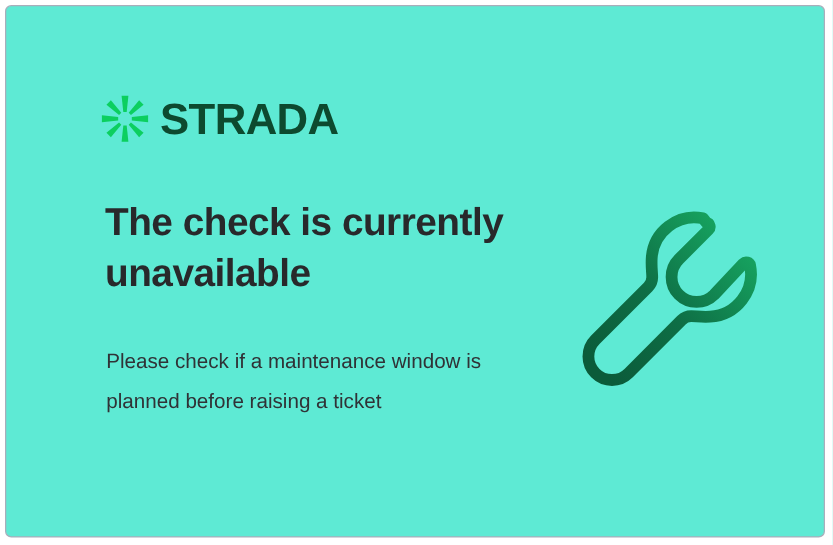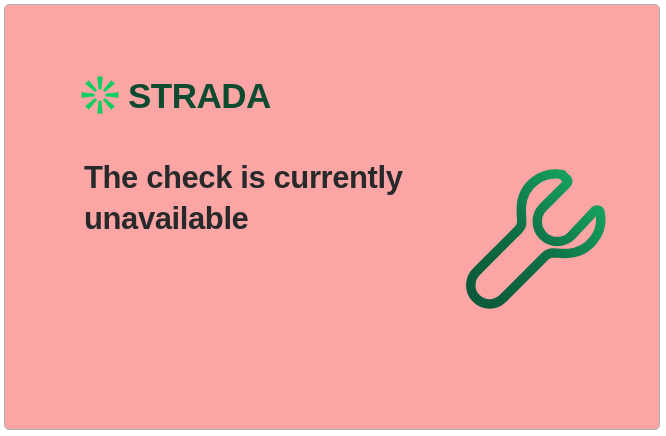--- a/index.html
+++ b/index.html
@@ -23,21 +23,21 @@
   }
 
   
   .card {
     position: absolute;
     left: 4px;
     top: 4px;
     width: 656px;
     height: 426px;
     box-sizing: border-box;
-    background: #fca5a5;
+    background: #5eead4;
     border: 1px solid #a9aebb;
     border-radius: 5px;
   }
 
   
   .brand {
     position: absolute;
     left: 74px;
     top: 66px;
     display: flex;
@@ -123,20 +123,21 @@
             </g>
           </g>
         </g>
       </svg>
 
       <span class="brand-word">STRADA</span>
     </div>
 
     <h1 class="headline">The check is currently unavailable</h1>
 
+    <p class="bodycopy">Please check if a maintenance window is planned before raising a ticket</p>
 
     <svg class="wrench" viewBox="0 0 200 200" aria-hidden="true">
       <defs>
         <linearGradient id="wrenchGrad" x1="0.08" y1="0.95" x2="0.95" y2="0.08">
           <stop offset="0%" stop-color="#0b5b3a"></stop>
           <stop offset="45%" stop-color="#0e6e45"></stop>
           <stop offset="100%" stop-color="#17a862"></stop>
         </linearGradient>
       </defs>
       <g fill="none" stroke="url(#wrenchGrad)" stroke-width="11.5" stroke-linecap="round" stroke-linejoin="round">

